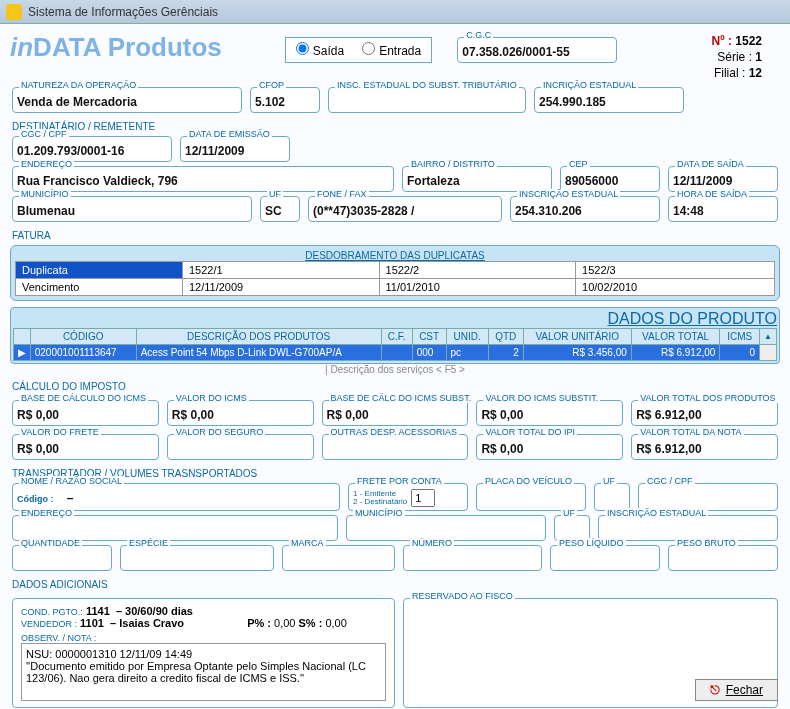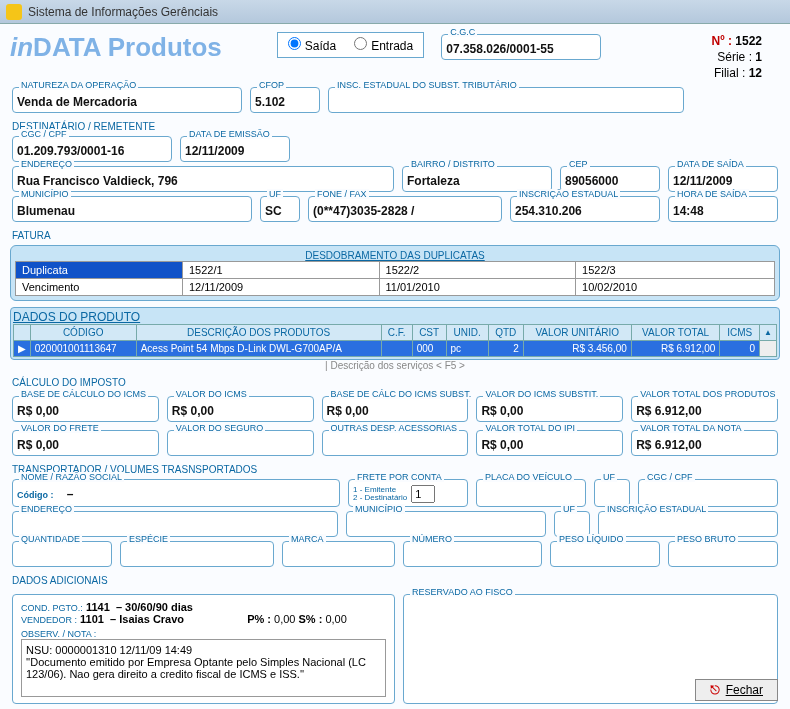--- a/index.html
+++ b/index.html
@@ -26,21 +26,21 @@
 
   .section-title { font-size:10px; color:#0b68a3; margin:6px 0 2px 2px; text-transform:uppercase; }
 
   .dup-wrap { border:1px solid #69a8cf; border-radius:6px; background:#c7e4f6; padding:4px; margin-top:4px; }
   .dup-title { text-align:center; font-size:10px; color:#0b68a3; text-decoration:underline; }
   table.dup { width:100%; border-collapse:collapse; background:#fff; font-size:11px; }
   table.dup td { border:1px solid #999; padding:2px 6px; }
   table.dup td.hl { background:#1052c8; color:#fff; }
 
   .prod-wrap { border:1px solid #69a8cf; border-radius:4px; background:#c7e4f6; padding:2px; margin-top:6px; }
-  .prod-title { text-align:left; font-size:12px; color:#0b68a3; text-decoration:underline; }
+  .prod-title { text-align:right; font-size:16px; color:#0b68a3; text-decoration:underline; }
   table.prod { width:100%; border-collapse:collapse; font-size:10px; }
   table.prod th { background:#d2e8f6; border:1px solid #7aa; padding:2px 4px; color:#0b68a3; font-weight:normal; }
   table.prod td { background:#2a6fe0; color:#fff; border:1px solid #7aa; padding:2px 4px; }
   table.prod td.mark { background:#2a6fe0; width:14px; }
 
   .calc-grid { display:grid; grid-template-columns:repeat(5,1fr); gap:4px; margin-top:6px; }
   .calc-grid .fs .val { font-size:12px; }
 
   .transp { margin-top:6px; }
   .transp .rowt { display:flex; gap:4px; }
@@ -70,21 +70,21 @@
 </div>
 
 <div class="content">
 
   <div class="topboxes">
     <div class="line"><span class="red">Nº :</span> <b>1522</b></div>
     <div class="line"><span>Série :</span> <b>1</b></div>
     <div class="line"><span>Filial :</span> <b>12</b></div>
   </div>
 
-  <div class="row" style="align-items:flex-start; gap:15px;">
+  <div class="row" style="align-items:center; gap:23px;">
     <div class="brand"><span class="in">in</span><span>DATA Produtos</span></div>
     <div style="flex:0 0 auto; margin-left:40px;">
       <div class="radiobox">
         <label><input type="radio" name="dir" checked="" style=""><span>Saída</span></label>
         <label><input type="radio" name="dir" style=""><span>Entrada</span></label>
       </div>
     </div>
     <div class="fs" style="width:160px;">
       <div class="lbl">C.G.C</div>
       <div class="val">07.358.026/0001-55</div>
@@ -96,20 +96,24 @@
       <div class="lbl">NATUREZA DA OPERAÇÃO</div>
       <div class="val">Venda de Mercadoria</div>
     </div>
     <div class="fs" style="width:70px;">
       <div class="lbl">CFOP</div>
       <div class="val">5.102</div>
     </div>
     <div class="fs grow">
       <div class="lbl">INSC. ESTADUAL DO SUBST. TRIBUTÁRIO</div>
       <div class="val"></div>
+    </div>
+    <div class="fs" style="width:150px;">
+      <div class="lbl">INCRIÇÃO ESTADUAL</div>
+      <div class="val">254.990.185</div>
     </div>
     <div style="width:90px"></div>
   </div>
 
   <div class="section-title">DESTINATÁRIO / REMETENTE</div>
 
   <div class="row" style="gap:4px;">
     <div class="fs" style="width:160px;">
       <div class="lbl">CGC / CPF</div>
       <div class="val">01.209.793/0001-16</div>

